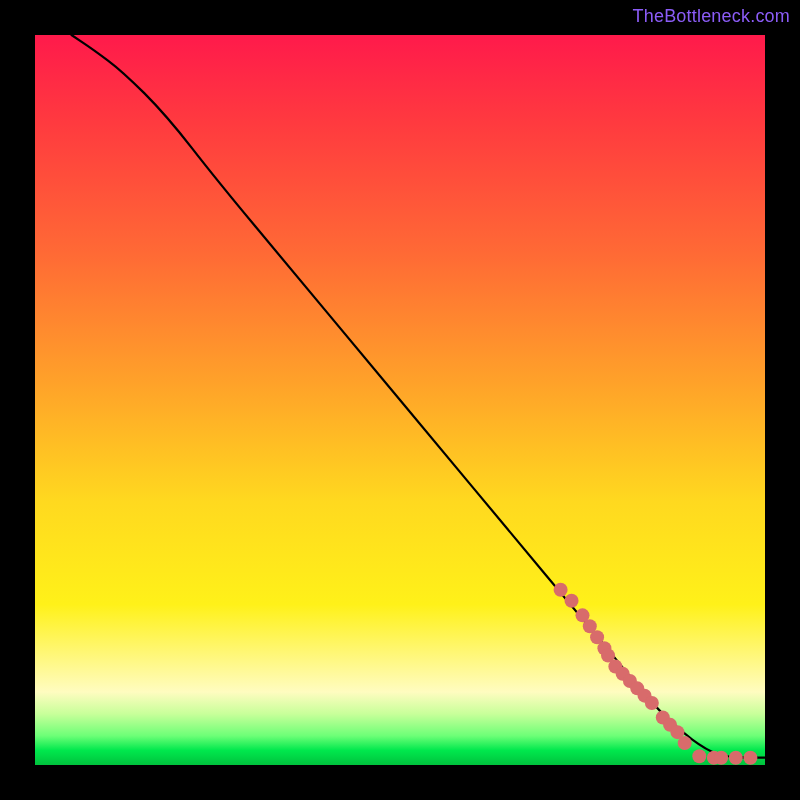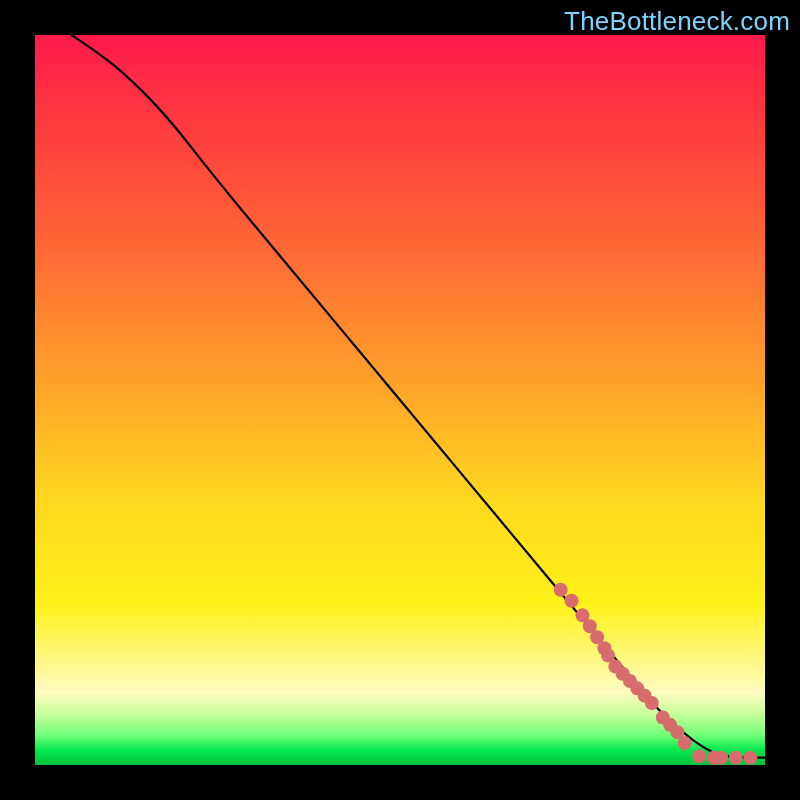--- a/index.html
+++ b/index.html
@@ -46,22 +46,22 @@
     left: 0;
     top: 0;
     width: 730px;
     height: 730px;
     overflow: visible;
   }
   .watermark {
     position: absolute;
     top: 6px;
     right: 10px;
-    color: #7dd3fc;
-    font-size: 26px;
+    color: #8b5cf6;
+    font-size: 18px;
     letter-spacing: 0.2px;
     font-weight: 400;
     user-select: none;
   }
 </style>
 </head>
 <body>
 
 <div class="watermark">TheBottleneck.com</div>
 

